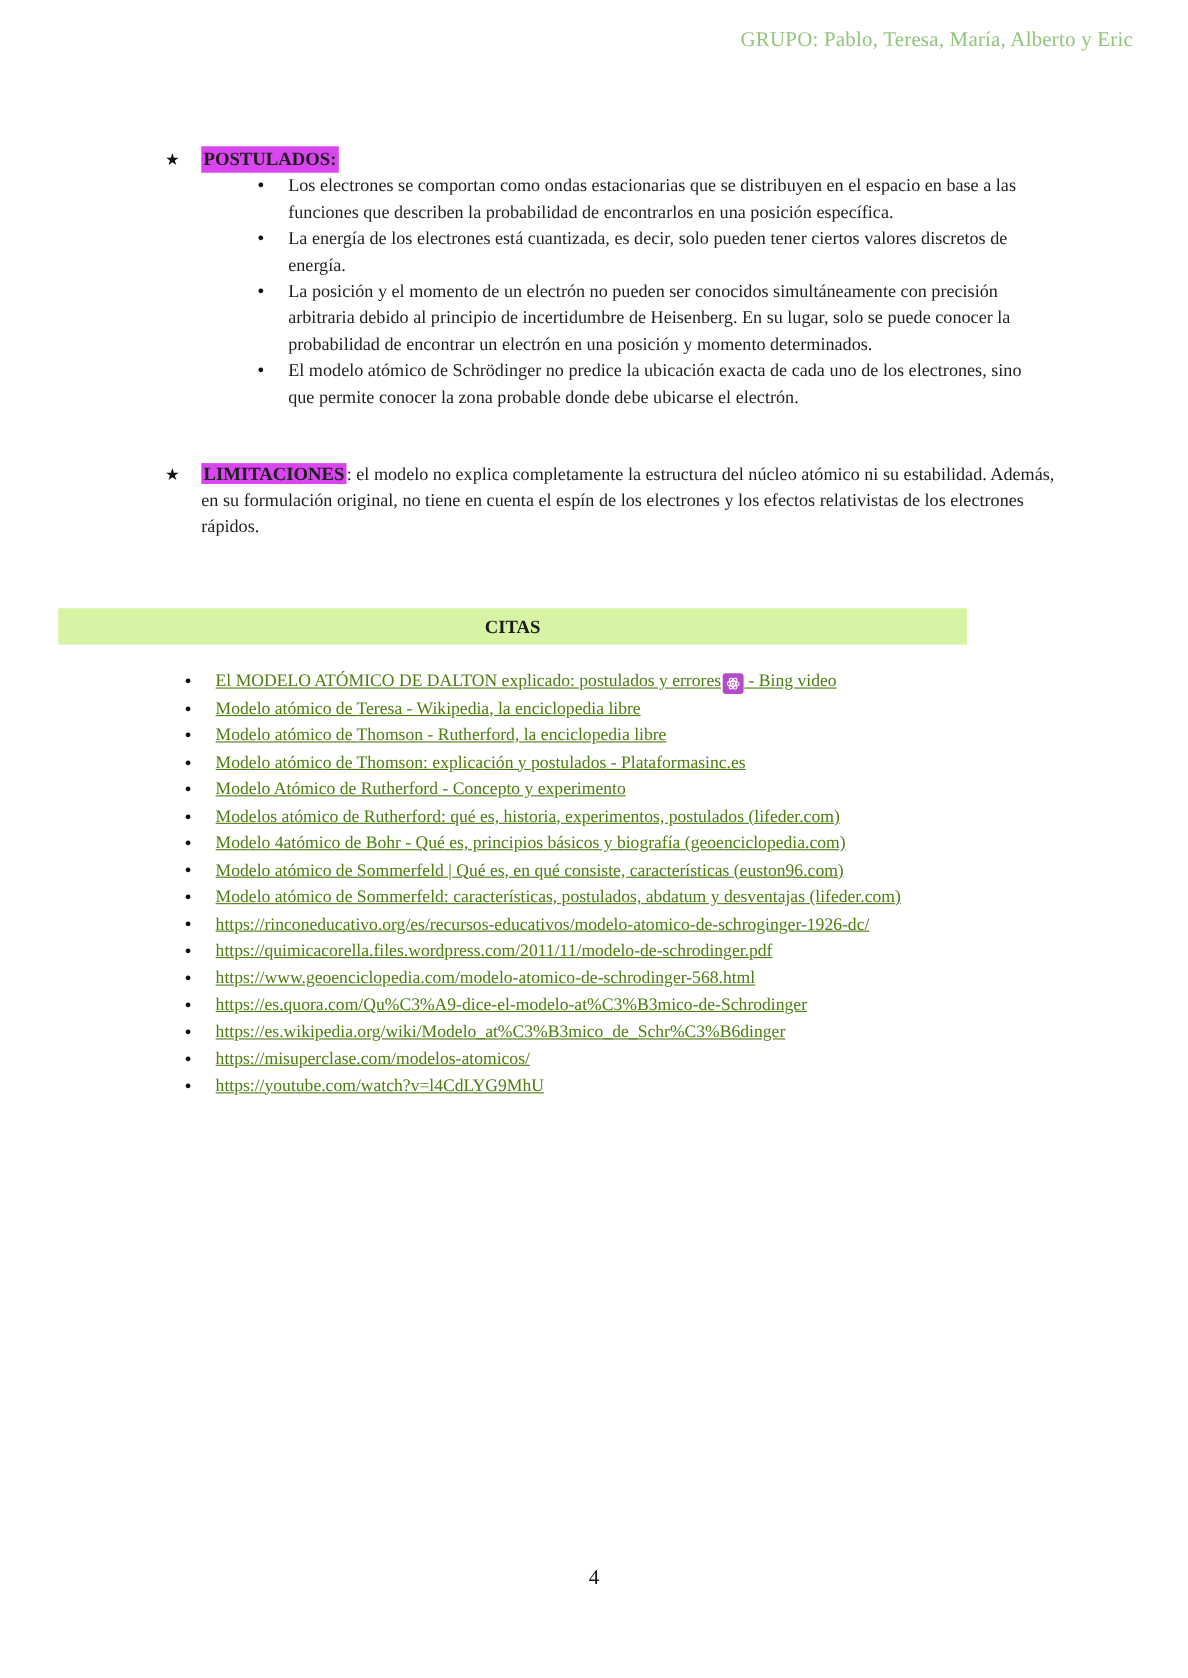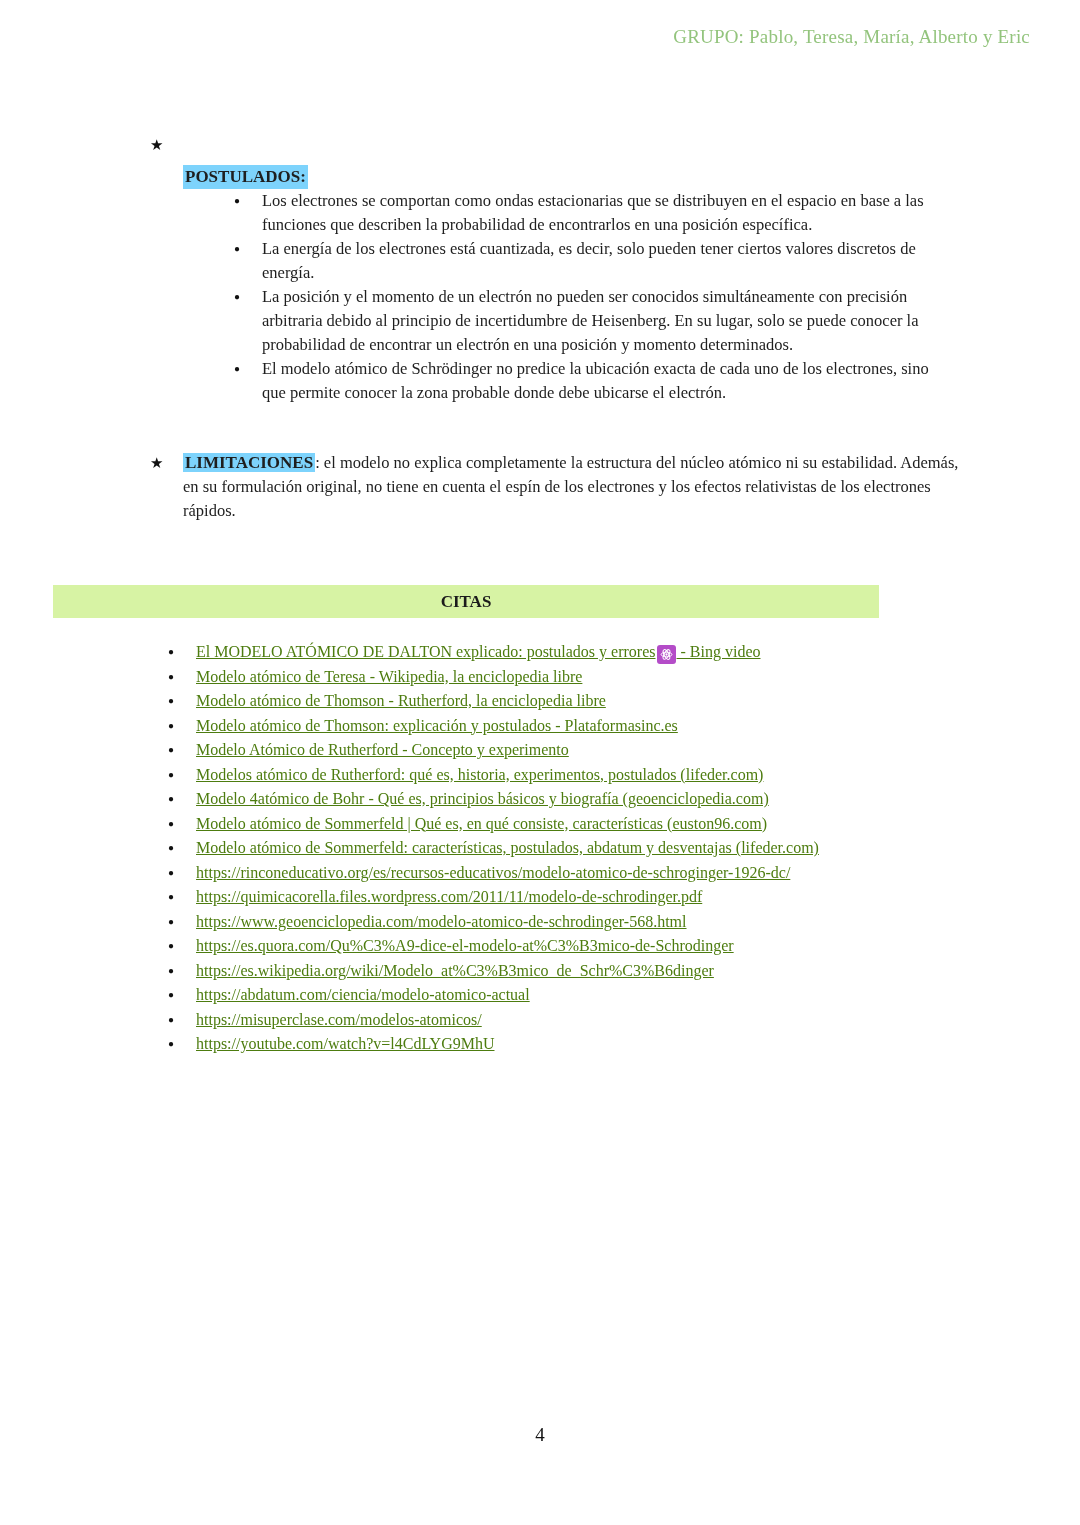--- a/index.html
+++ b/index.html
@@ -12,21 +12,21 @@
     font-size:19px; letter-spacing:0.2px; color:#93c47d;
   }
   .content { position:absolute; top:133px; left:0; width:1080px; }
 
   .star-row { display:flex; margin-left:150px; }
   .star {
     width:33px; flex:none; font-family:"DejaVu Sans",sans-serif;
     font-size:15px; line-height:24px; color:#111;
   }
   .section-title {
-    background:#7dd3fc; font-weight:bold; font-size:17px; line-height:24px; padding:0 2px;margin-top:32px;
+    background:#d946ef; font-weight:bold; font-size:17px; line-height:24px; padding:0 2px;
   }
 
   .postulados-list { list-style:none; margin:0 0 0 232px; padding:0; width:700px; }
   .postulados-list li {
     position:relative; padding-left:30px; font-size:16.5px; line-height:24px;
   }
   .postulados-list li::before {
     content:"●"; position:absolute; left:2px; top:0; font-size:10px; line-height:24px; color:#111;
   }
 
@@ -162,23 +162,20 @@
         </li>
 
         <li>
           <a class="doc-link" href="#">https://es.quora.com/Qu%C3%A9-dice-el-modelo-at%C3%B3mico-de-Schrodinger</a>
         </li>
 
         <li>
           <a class="doc-link" href="#">https://es.wikipedia.org/wiki/Modelo_at%C3%B3mico_de_Schr%C3%B6dinger</a>
         </li>
 
-        <li>
-          <a class="doc-link" href="#">https://abdatum.com/ciencia/modelo-atomico-actual</a>
-        </li>
 
         <li>
           <a class="doc-link" href="#">https://misuperclase.com/modelos-atomicos/</a>
         </li>
 
         <li>
           <a class="doc-link" href="#">https://youtube.com/watch?v=l4CdLYG9MhU</a>
         </li>
       </ul>
 

